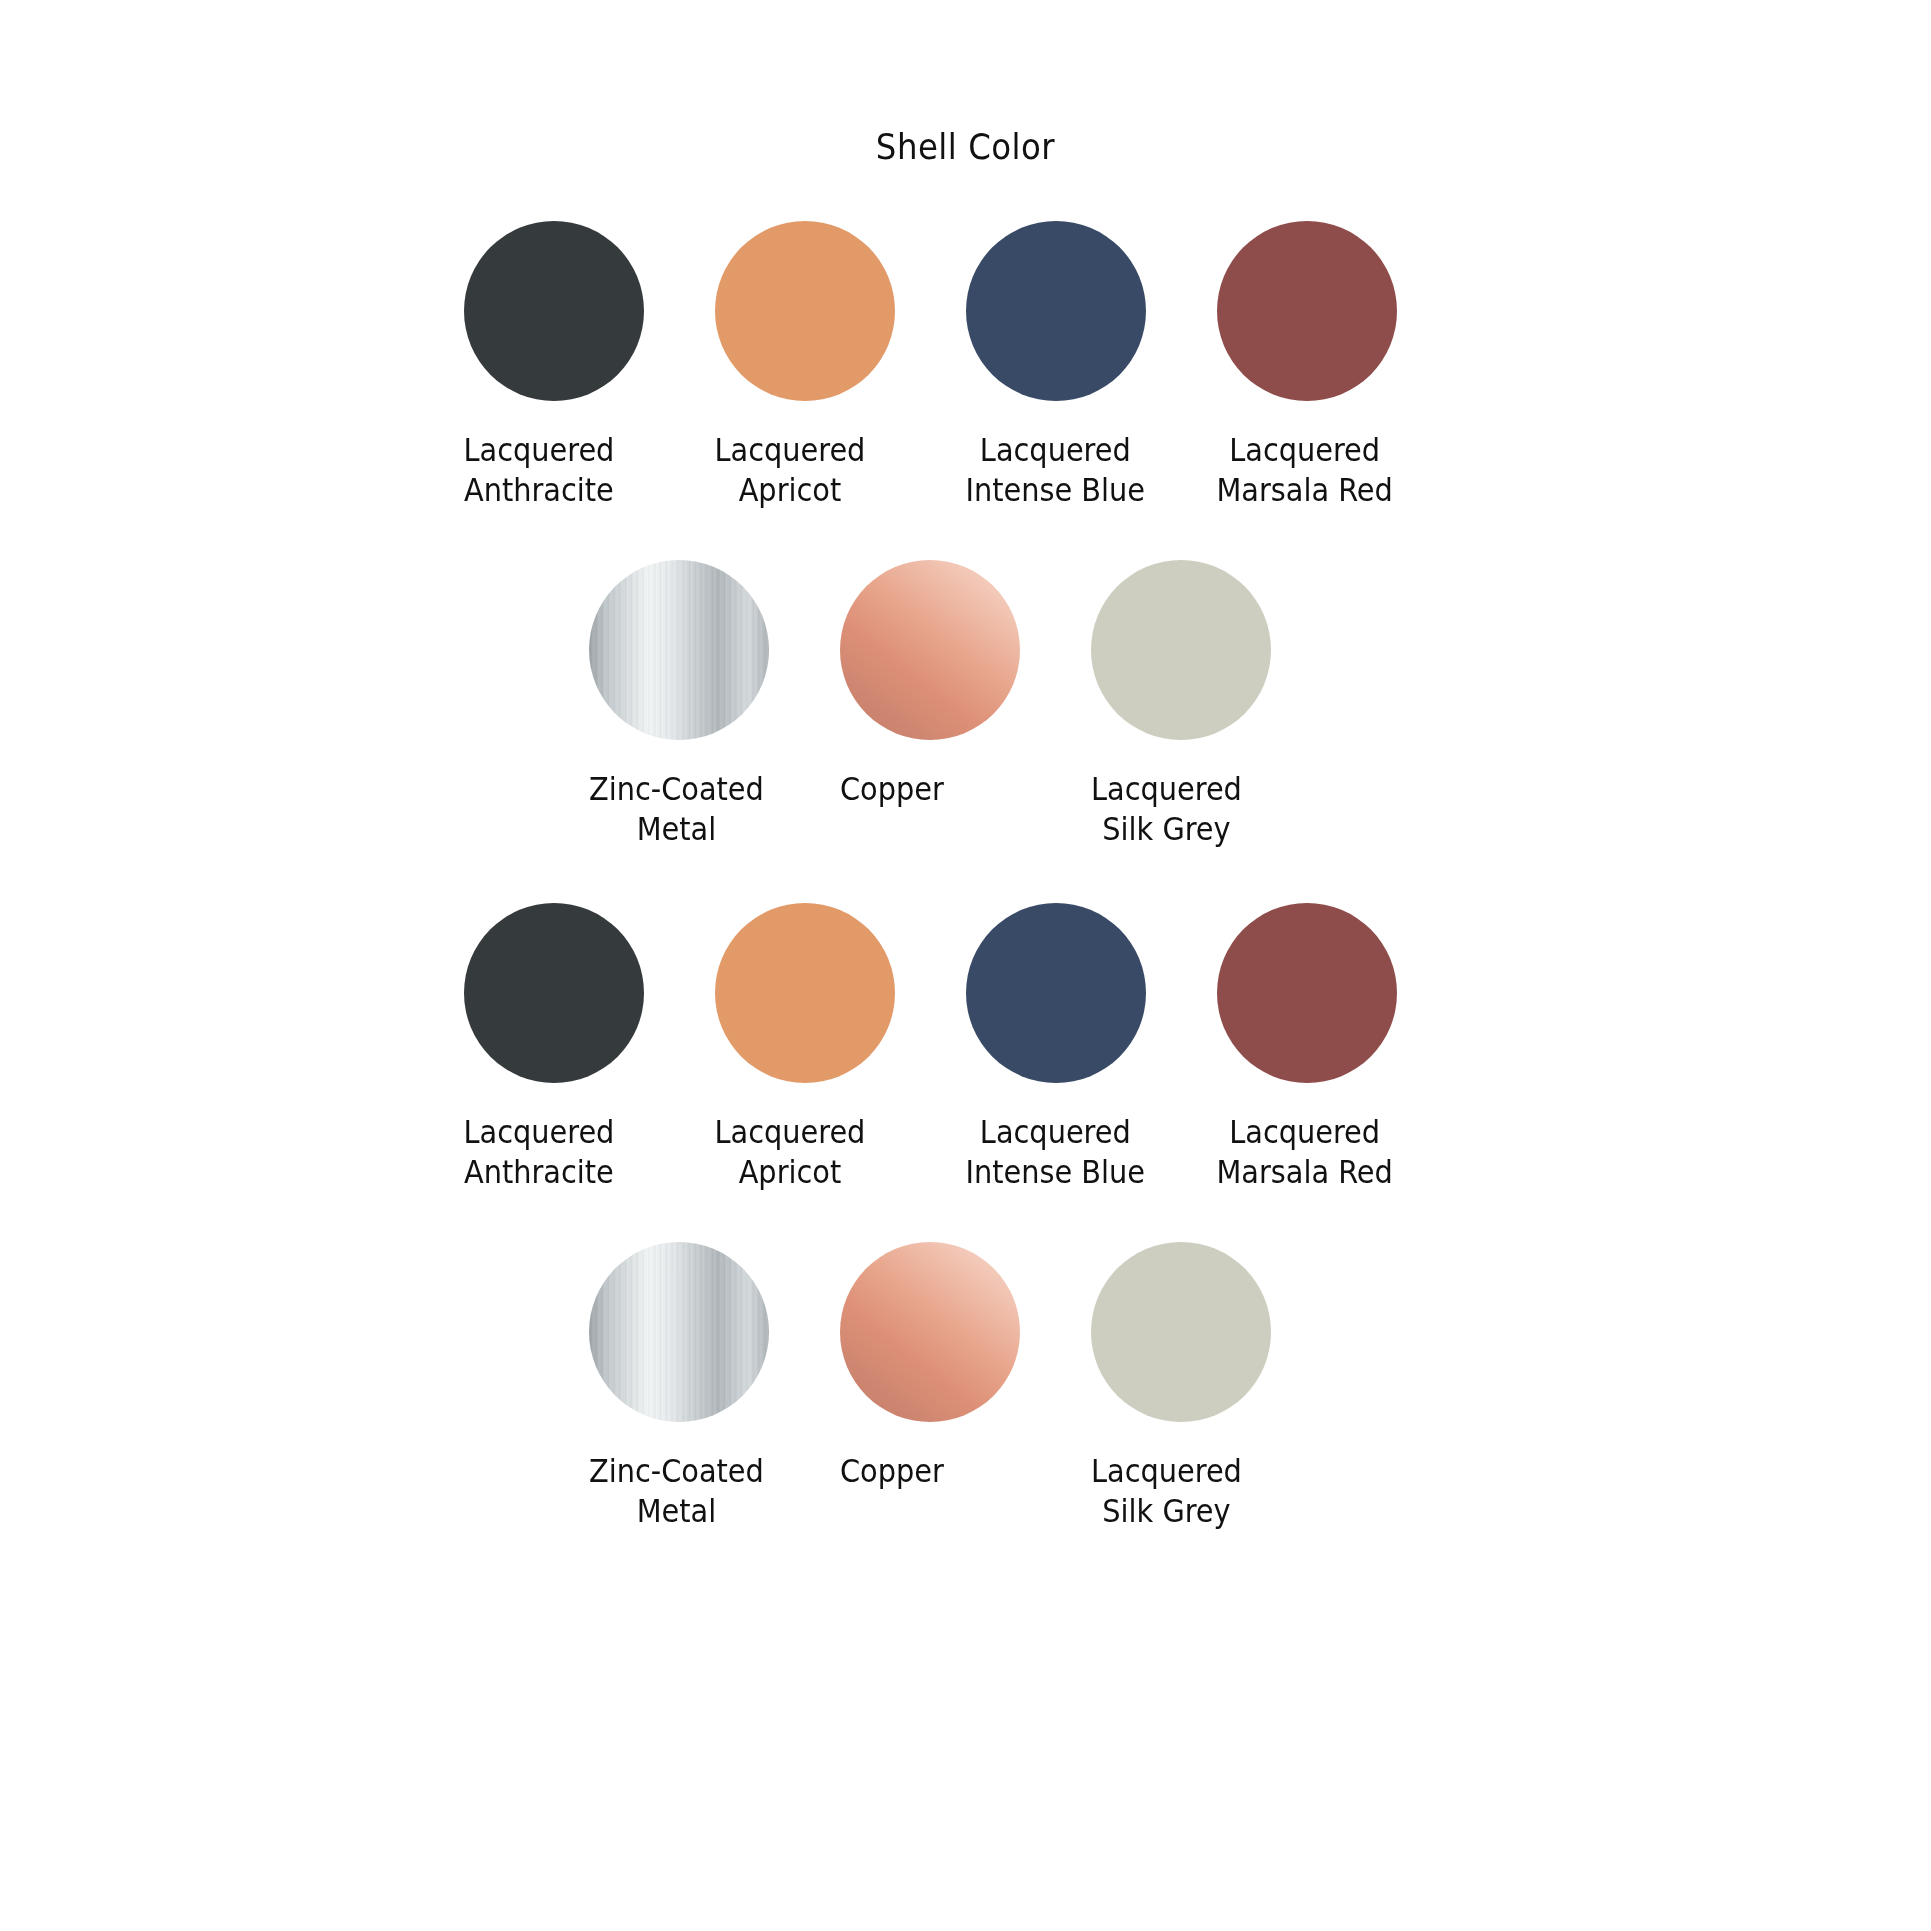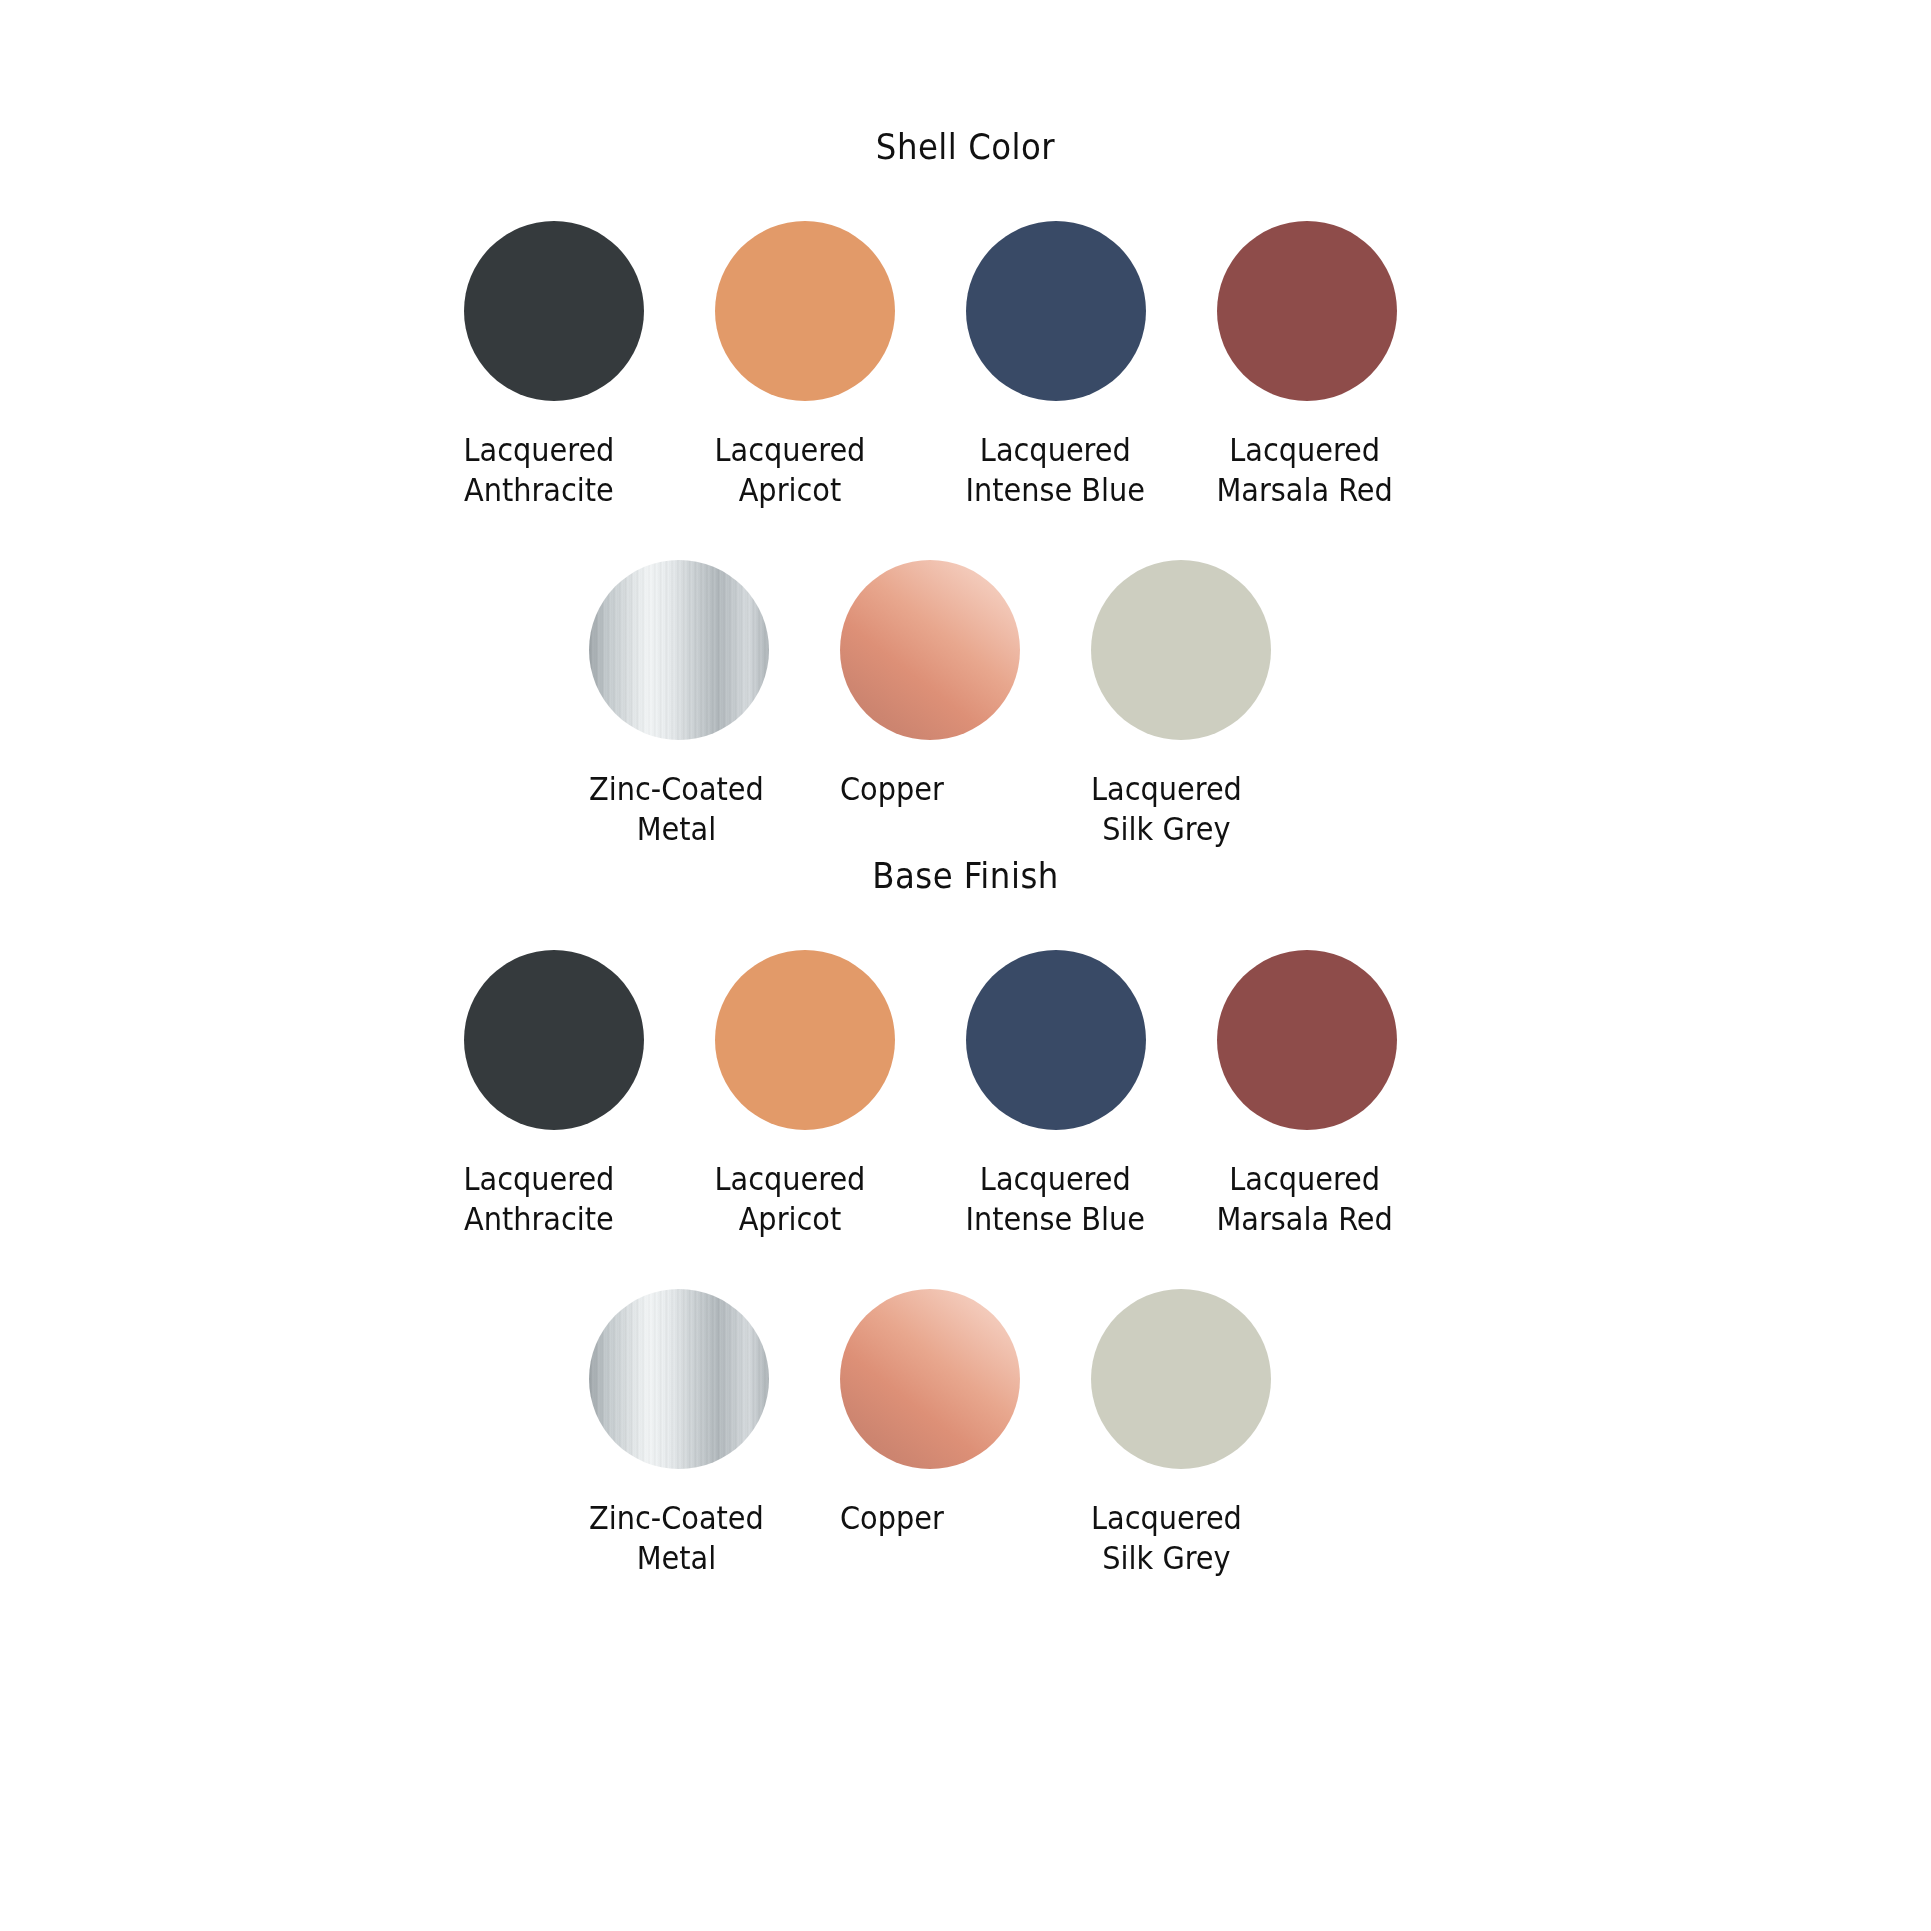--- a/index.html
+++ b/index.html
@@ -149,21 +149,20 @@
       </div>
       <div class="swatch-cell">
         <div class="swatch" style="background-color: rgb(205, 206, 192);"></div>
         <div class="swatch-label">Lacquered
 Silk Grey</div>
       </div>
     </div>
   </div>
 
   <div class="section">
-    <div class="section-title" id="base-title">Base Finish</div>
 
     <div class="swatch-row row-4">
       <div class="swatch-cell">
         <div class="swatch" style="background-color: rgb(53, 58, 61);"></div>
         <div class="swatch-label">Lacquered
 Anthracite</div>
       </div>
       <div class="swatch-cell">
         <div class="swatch" style="background-color: rgb(226, 154, 105);"></div>
         <div class="swatch-label">Lacquered

